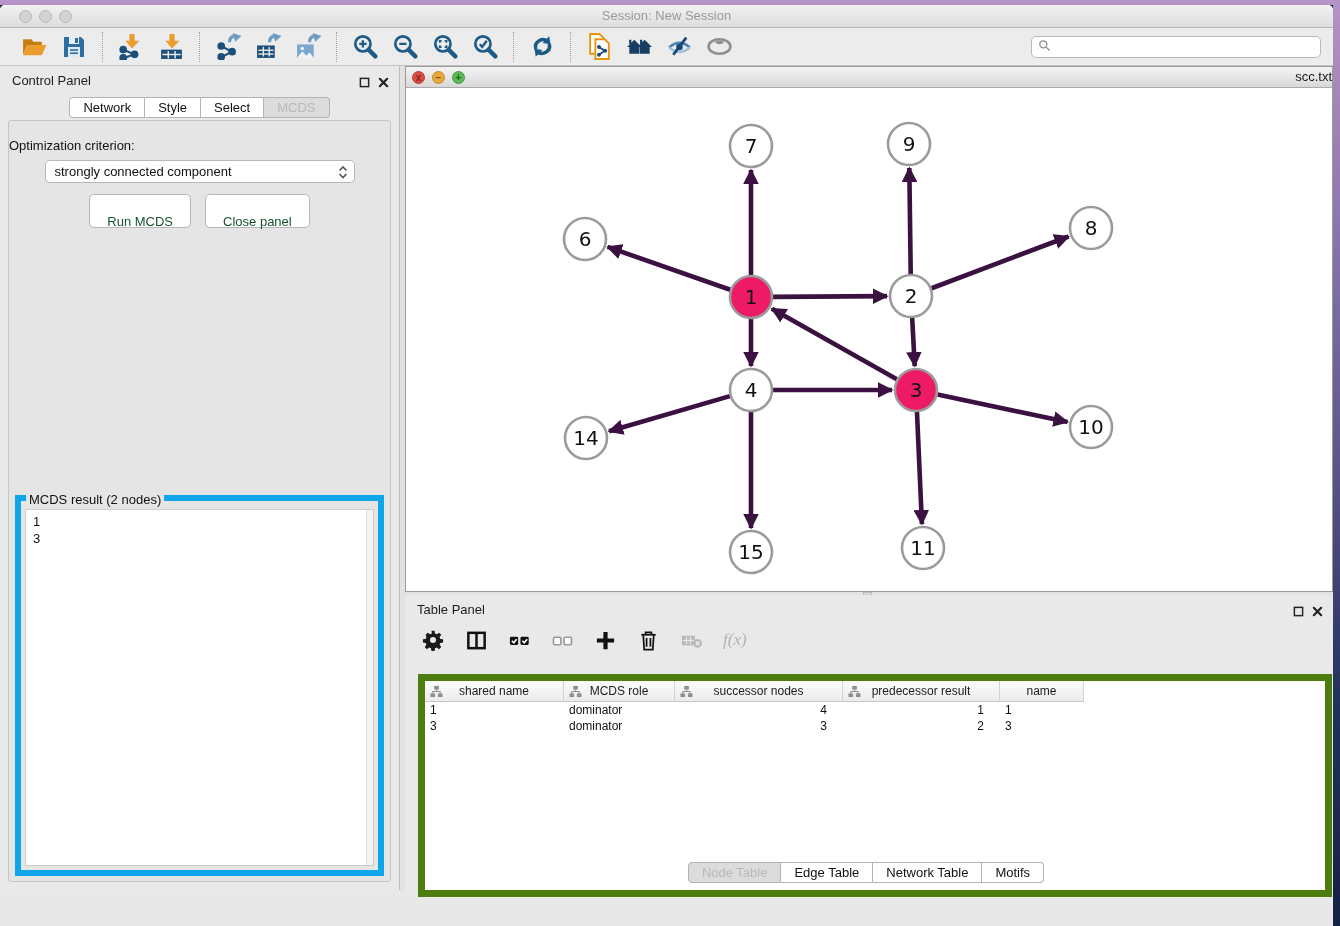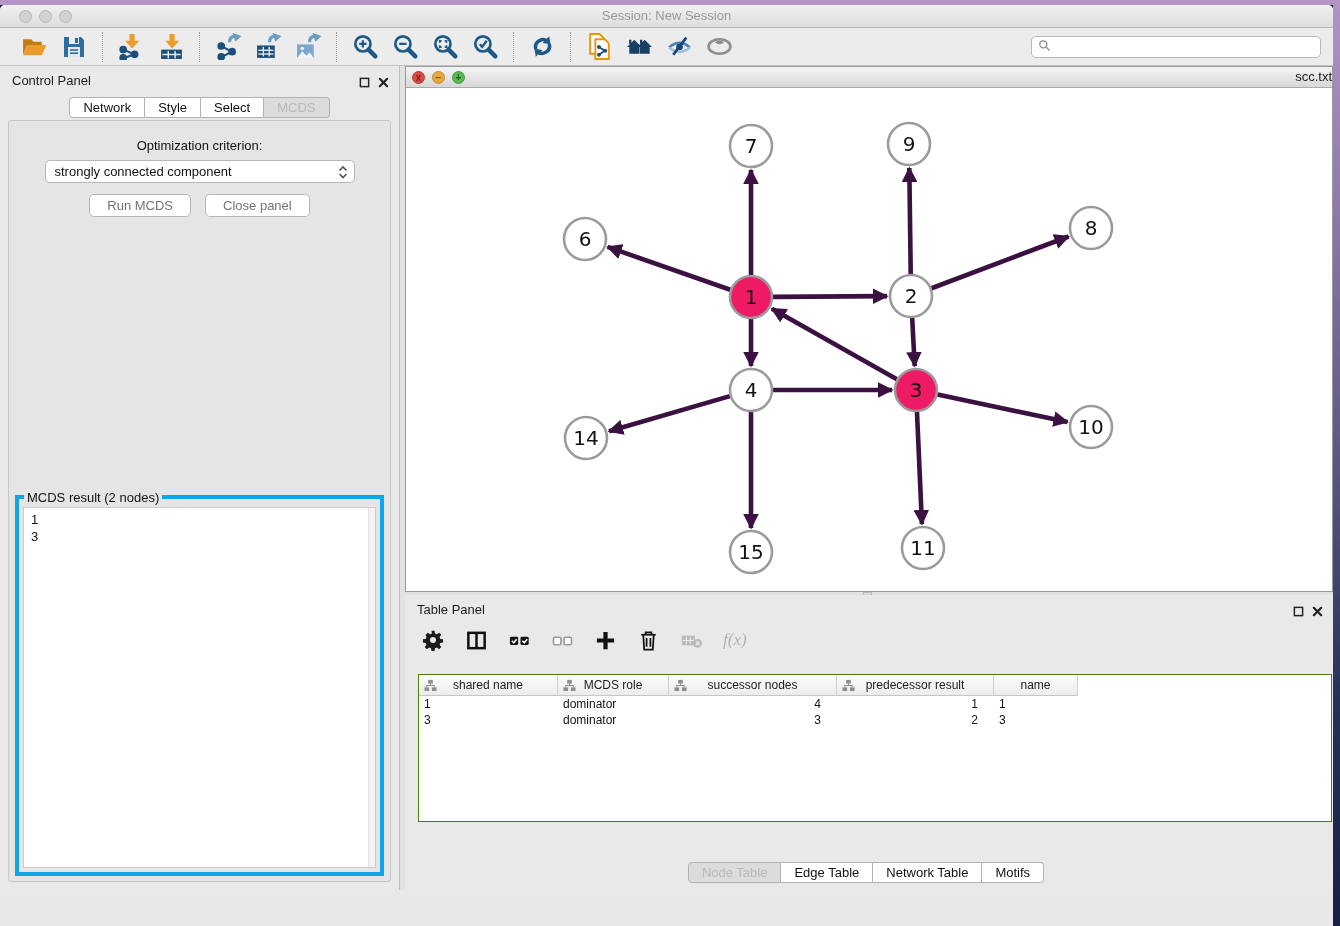--- a/index.html
+++ b/index.html
@@ -35,26 +35,26 @@
   .control-panel { position:absolute; left:0; top:0; width:400px; height:100%; background:#e9e9e9; border-right:1px solid #bdbdbd; }
   .panel-head { position:relative; height:28px; }
   .panel-title { position:absolute; left:12px; top:7px; font-size:13px; color:#1d1d1d; }
   .panel-ctrls { position:absolute; right:10px; top:8px; display:flex; gap:8px; align-items:center; }
   .seg-row { position:absolute; top:31px; left:0; width:100%; display:flex; justify-content:center;align-items:flex-end; }
   .seg { height:21px; line-height:19px; padding:0 13px; background:#fff; border:1px solid #b3b3b3; border-left:none; font-size:13px; color:#111; }
   .seg:first-child { border-left:1px solid #b3b3b3; border-radius:4px 0 0 4px; }
   .seg:last-child { border-radius:0 4px 4px 0; }
   .seg.selected { background:#dcdcdc; color:#b9b9b9; }
   .cp-body { position:absolute; left:8px; right:8px; top:54px; bottom:8px; background:#e5e5e5; border:1px solid #c6c6c6; border-radius:3px; }
-  .opt-label { margin-top:17px; text-align:center; font-size:13px; color:#111; }
+  .opt-label { margin-top:17px; text-align:left; font-size:13px; color:#111; }
   .dropdown { position:relative; margin:7px auto 0; width:310px; height:23px; background:#fff; border:1px solid #b7b7b7; border-radius:5px; font-size:13px; line-height:21px; padding-left:9px; color:#111; }
   .dropdown .stepper { position:absolute; right:5px; top:4px; }
   .btn-row { margin-top:11px; display:flex; justify-content:center; gap:14px; }
-  .btn { height:23px; padding:0 17px; background:#fff; border:1px solid #b7b7b7; border-radius:5px; font-size:13px; line-height:21px; color:#737373; }
-  .result-group { position:absolute; left:6px; right:6px; top:374px; bottom:5px; border:4px solid #0ea5e9; }
+  .btn { height:23px; padding:16px 17px; background:#fff; border:1px solid #b7b7b7; border-radius:5px; font-size:13px; line-height:21px; color:#14532d; }
+  .result-group { position:absolute; left:6px; right:6px; top:374px; bottom:5px; border:6px solid #0ea5e9; }
   .result-legend { position:absolute; top:-9px; left:5px; background:#e5e5e5; padding:0 3px; font-size:13px; color:#111; }
   .result-text { position:absolute; left:4px; right:4px; top:8px; bottom:4px; background:#fff; border:1px solid #ccc; font-size:13px; font-family:"Liberation Sans",sans-serif; padding:3px 7px; white-space:pre; line-height:17px; color:#111; }
   .result-scroll { position:absolute; right:5px; top:9px; bottom:5px; width:7px; background:#f3f3f3; border-left:1px solid #e0e0e0; }
 
   
   .net-frame { position:absolute; left:405px; top:0; width:928px; height:526px; border:1px solid #9a9a9a; background:#fff; }
   .net-titlebar { position:relative; height:21px; background:linear-gradient(#f4f4f4,#d8d8d8); border-bottom:1px solid #ababab; }
   .net-title { text-align:right; line-height:20px; font-size:13px; color:#1b1b1b; }
   .net-lights { position:absolute; left:6px; top:4px; display:flex; gap:7px; }
   .light { width:13px; height:13px; border-radius:50%; font-size:10px; font-weight:bold; text-align:center; line-height:12px; color:rgba(40,10,10,0.55); }
@@ -63,21 +63,21 @@
   .light.green { background:#5cb851; border:1px solid #48993f; color:rgba(10,60,10,0.7); }
   .net-canvas { position:absolute; left:0; top:21px; right:0; bottom:0; background:#fff; }
 
   
   .h-handle { position:absolute; left:863px; top:526px; width:9px; height:5px; background:#d8d8d8; border:1px solid #bdbdbd; }
 
   
   .table-frame { position:absolute; left:405px; top:529px; right:0; bottom:0; background:#e9e9e9; }
   .tp-toolbar { position:absolute; top:26px; left:14px; height:42px; display:flex; align-items:center; gap:15px; }
   .tp-btn { width:28px; height:28px; display:flex; align-items:center; justify-content:center; }
-  .tp-table { position:absolute; left:13px; top:79px; width:914px; height:148px; background:#fff; border:1px solid #4d7c0f; overflow:hidden; }
+  .tp-table { position:absolute; left:13px; top:79px; width:914px; height:223px; background:#fff; border:7px solid #4d7c0f; overflow:hidden; }
   .thead { display:flex; height:21px; }
   .th { position:relative; height:21px; background:linear-gradient(#fcfcfc,#ececec); border-right:1px solid #d2d2d2; border-bottom:1px solid #c6c6c6; font-size:12px; color:#1c1c1c; display:flex; align-items:center; justify-content:center; }
   .th .tree { position:absolute; left:5px; top:4px; }
   .trow { display:flex; height:16px; }
   .td { height:16px; font-size:12px; color:#111; line-height:16px; overflow:hidden; }
   .td.left { text-align:left; padding-left:5px; }
   .td.right { text-align:right; padding-right:16px; }
   .tp-tabs { position:absolute; bottom:7px; left:0; right:6px; display:flex; justify-content:center; }
 
   

